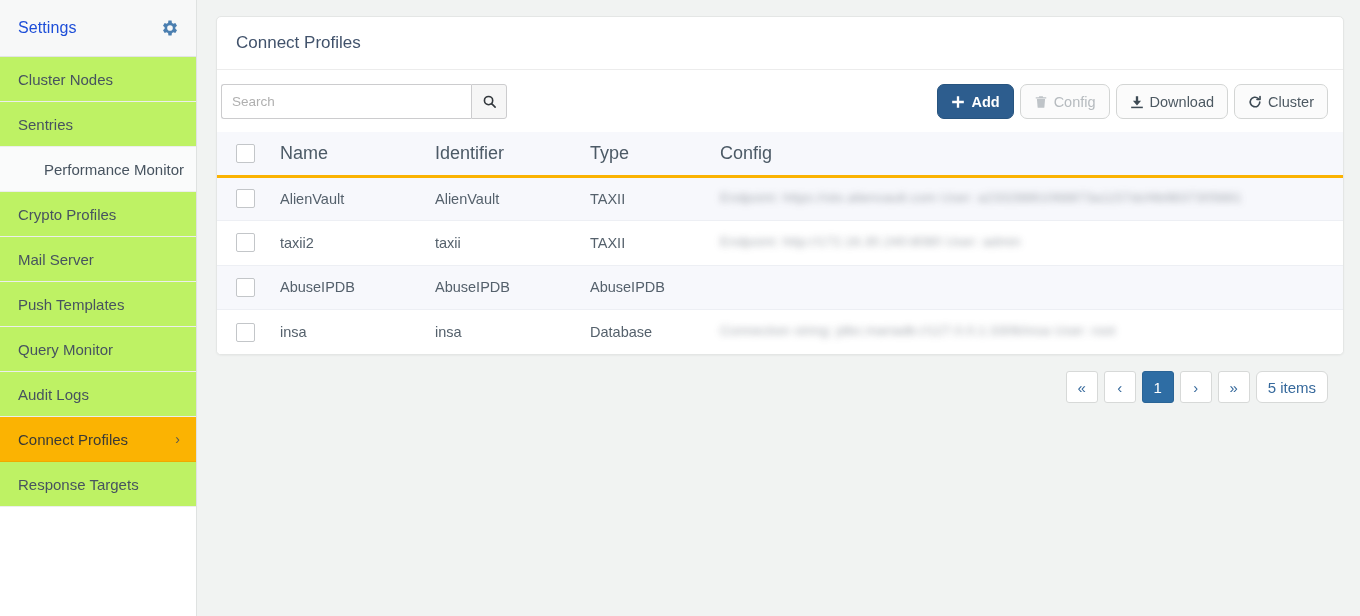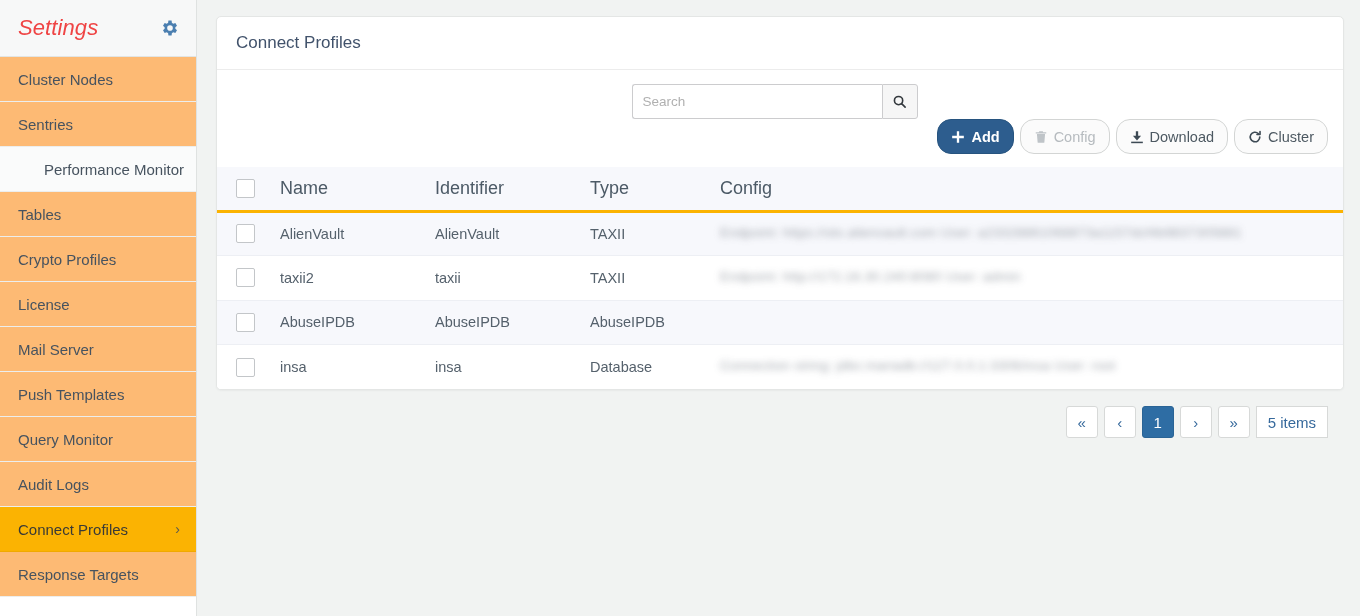--- a/index.html
+++ b/index.html
@@ -22,36 +22,35 @@
     flex: 0 0 197px;
   }
   #sidebar-header {
     height: 57px;
     background: #f7f8f8;
     border-bottom: 1px solid #e2e5e4;
     display: flex; align-items: center;
     padding: 0 16px 0 18px;
   }
   #sidebar-title {
-    font-size: 22px;
-    color: #ef4444;
+    font-size: 16px;
+    color: #1d4ed8;
     flex: 1;
     letter-spacing: .1px;
-    font-style: italic;
   }
   .gear-ico { width: 20px; height: 20px; display: block; }
 
   .nav-item {
     height: 45px;
     display: flex; align-items: center;
     padding: 0 14px 0 18px;
     font-size: 15px;
     color: #47535f;
     border-bottom: 1px solid #eceeed;
-    background: #fdba74;
+    background: #bef264;
     cursor: pointer;
     white-space: nowrap;
   }
   .nav-item.alt { background: #fafbfb; padding-left: 44px; }
   .nav-item.active {
     background: #fbb302;
     color: #3a3a36;
     border-bottom: 1px solid #f0a900;
   }
   .nav-label { flex: 1; }
@@ -76,21 +75,20 @@
     height: 53px;
     display: flex; align-items: center;
     padding: 0 19px;
     border-bottom: 1px solid #ececec;
   }
   #panel-title { font-size: 17px; color: #41526b; }
 
   #toolbar {
     display: flex; align-items: center;
     padding: 14px 15px 13px 4px;
-    flex-direction: column;
   }
 
   
   #search-group { display: flex; }
   #search-input {
     width: 250px; height: 35px;
     border: 1px solid #ccccce;
     border-right: none;
     border-radius: 3px 0 0 3px;
     padding: 0 10px;
@@ -112,21 +110,21 @@
   }
   .search-ico { width: 15px; height: 15px; display: block; }
 
   #toolbar-actions { margin-left: auto; display: flex; gap: 6px; }
   .tb-btn {
     height: 35px;
     padding: 0 13px;
     font-size: 14.5px;
     font-family: "Liberation Sans", sans-serif;
     border: 1px solid #d3d5d4;
-    border-radius: 14px;
+    border-radius: 7px;
     background: #fbfbfb;
     color: #4d5962;
     display: flex; align-items: center; gap: 6px;
     cursor: pointer;
     white-space: nowrap;
   }
   .tb-btn.primary {
     background: #2d5d8e;
     border-color: #285party;
     border-color: #27547f;
@@ -209,21 +207,21 @@
   }
   .pg-btn.active {
     background: #2e6da4;
     border-color: #2a6496;
     color: #ffffff;
   }
   #pg-items {
     height: 32px;
     padding: 0 11px;
     border: 1px solid #d7d9d8;
-    border-radius: 0;
+    border-radius: 6px;
     background: #ffffff;
     color: #36699c;
     font-size: 15px;
     display: flex; align-items: center;
   }
 </style>
 </head>
 <body>
 
 <div id="app">
@@ -242,27 +240,21 @@
       <div class="nav-item">
           <span class="nav-label">Cluster Nodes</span>
         </div>
       <div class="nav-item">
           <span class="nav-label">Sentries</span>
         </div>
       <div class="nav-item alt">
           <span class="nav-label">Performance Monitor</span>
         </div>
       <div class="nav-item">
-          <span class="nav-label">Tables</span>
-        </div>
-      <div class="nav-item">
           <span class="nav-label">Crypto Profiles</span>
-        </div>
-      <div class="nav-item">
-          <span class="nav-label">License</span>
         </div>
       <div class="nav-item">
           <span class="nav-label">Mail Server</span>
         </div>
       <div class="nav-item">
           <span class="nav-label">Push Templates</span>
         </div>
       <div class="nav-item">
           <span class="nav-label">Query Monitor</span>
         </div>

